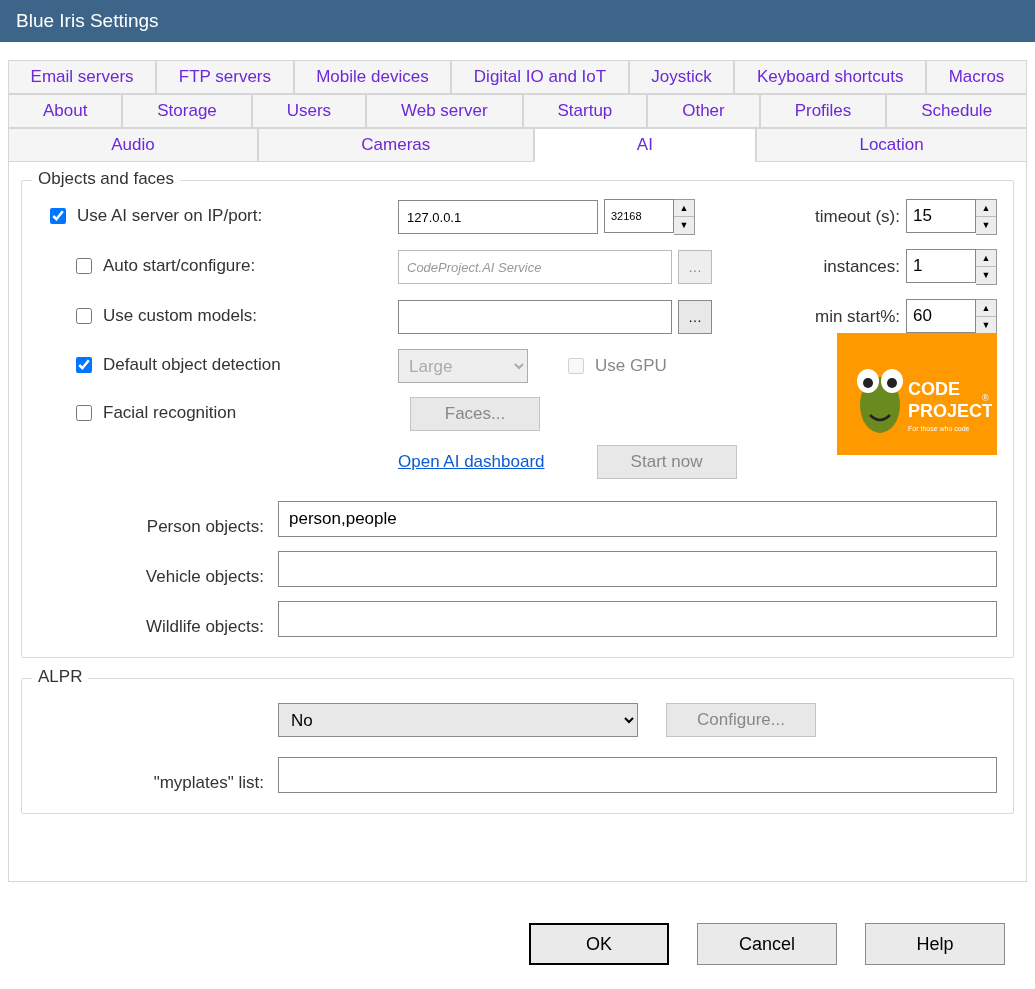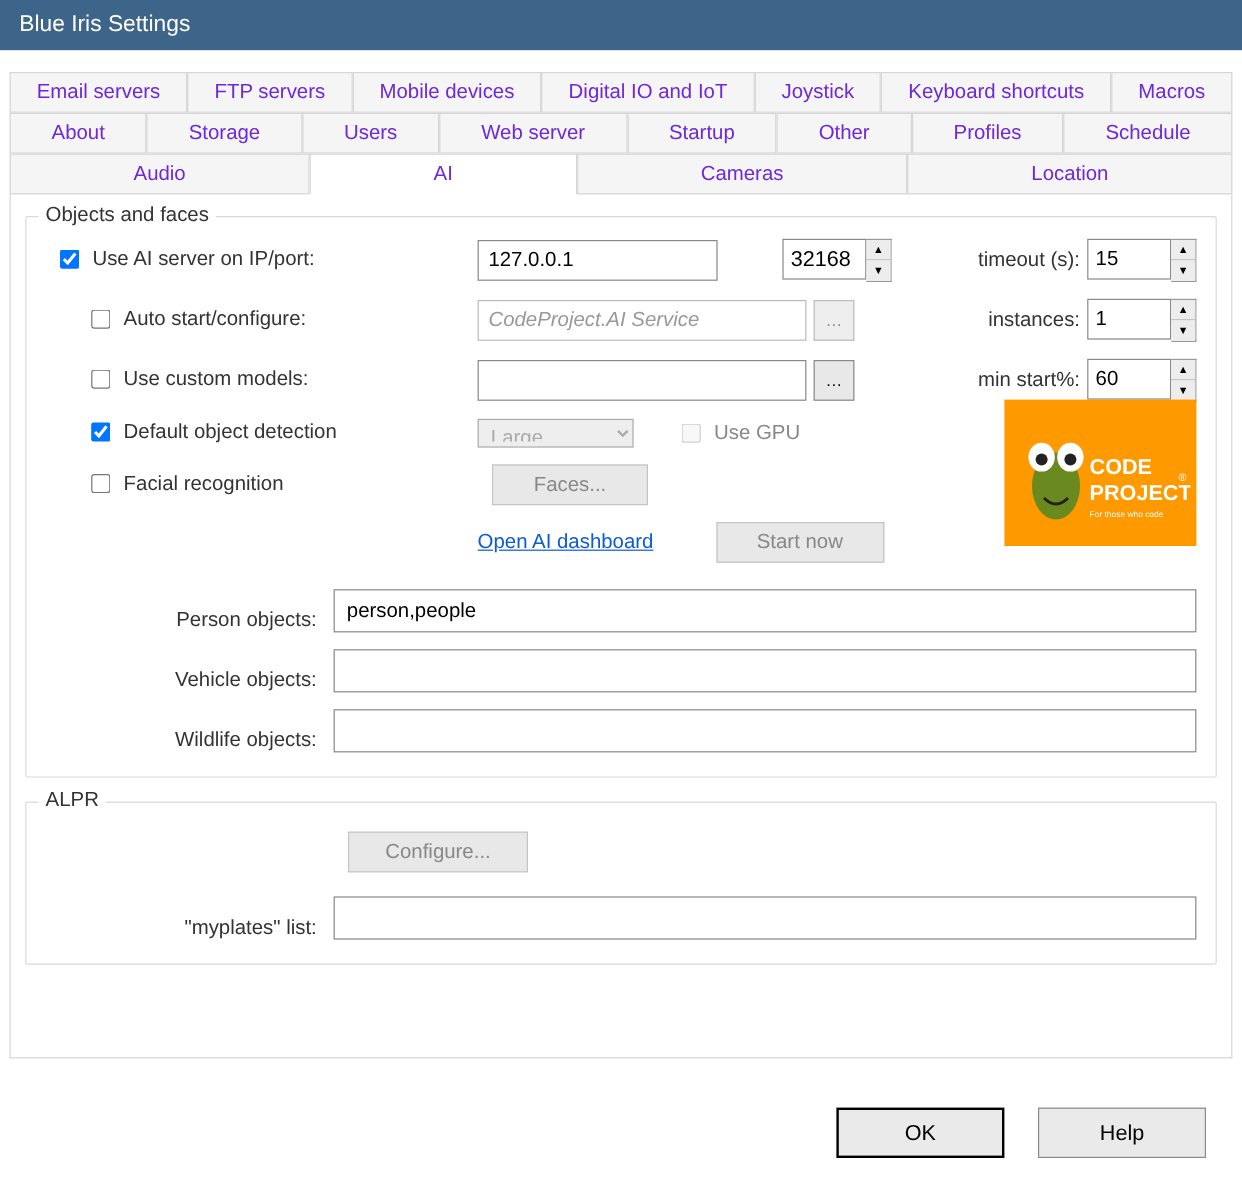--- a/index.html
+++ b/index.html
@@ -92,49 +92,49 @@
   input[type=checkbox] { width: 16px; height: 16px; }
 
   .col-left { width: 360px; padding-left: 8px; }
   .col-left.sub { padding-left: 34px; }
   .col-mid { display:flex; align-items:center; gap:6px; }
   .right-block { margin-left: auto; display:flex; align-items:center; gap:6px; }
 
   input[type=text].txt {
     border: 1px solid #888;
     padding: 4px 8px;
-    font-size: 17px;
+    font-size: 13px;
     height: 34px;
     background: #fff;
   }
   input[type=text].txt:disabled { color: #999; background: #fff; border-color:#bbb;font-style:italic; }
 
   .ip { width: 200px; }
-  .port { width: 70px; border:1px solid #888; height:34px; font-size:18px; padding:4px 6px;margin-left:48px;}
+  .port { width: 70px; border:1px solid #888; height:34px; font-size:11px; padding:4px 6px;}
   .spinwrap { display:flex; }
   .spinbtns { display:flex; flex-direction:column; border:1px solid #999; border-left:none; }
   .spinbtns button {
     width: 20px; height:17px; padding:0; font-size:9px; line-height:1;
     background:#ededed; border:none; border-bottom:1px solid #bbb; cursor:pointer;
   }
   .spinbtns button:last-child { border-bottom:none; }
 
   .numfield { width:70px; border:1px solid #888; height:34px; font-size:17px; padding:4px 6px; }
 
   .browse-btn {
     width: 34px; height: 34px;
     border: 1px solid #8a8a8a;
     background: #e8e8e8;
     cursor: pointer;
     font-size: 14px;
   }
   .browse-btn:disabled { color:#888; background:#eee; border-color:#bbb; }
 
   select.combo {
-    height: 24px; font-size:17px; padding: 4px 6px;
+    height: 34px; font-size:17px; padding: 4px 6px;
     border:1px solid #8a8a8a; background:#e8e8e8;
   }
   select.combo:disabled { color:#888; }
 
   button.flat {
     height: 34px; padding: 0 22px; font-size:17px;
     border:1px solid #8a8a8a; background:#e8e8e8; cursor:pointer;margin-left:12px;
   }
   button.flat:disabled { color:#888; background:#e8e8e8; border-color:#c4c4c4; cursor:default;}
 
@@ -197,22 +197,22 @@
       <div class="tab">Storage</div>
       <div class="tab">Users</div>
       <div class="tab">Web server</div>
       <div class="tab">Startup</div>
       <div class="tab">Other</div>
       <div class="tab">Profiles</div>
       <div class="tab">Schedule</div>
     </div>
     <div class="tabrow row3">
       <div class="tab">Audio</div>
+      <div class="tab">Cameras</div>
       <div class="tab active">AI</div>
-      <div class="tab">Cameras</div>
       <div class="tab">Location</div>
     </div>
   </div>
 
   <div class="panel-area">
 
     <div class="groupbox" style="position:relative;">
       <span class="legend">Objects and faces</span>
 
       <div class="row">
@@ -354,29 +354,33 @@
       <div class="lvrow" style="margin-bottom:4px;">
         <div class="lvlabel">Wildlife objects:</div>
         <input type="text" class="wide" value="" style="">
       </div>
     </div>
 
     <div class="groupbox">
       <span class="legend">ALPR</span>
 
       <div class="alpr-row">
+        <select class="alpr-combo">
+          <option>No</option>
+        </select>
         <button class="flat" disabled="" style="width:150px">Configure...</button>
       </div>
 
       <div class="lvrow" style="margin-bottom:4px;">
         <div class="lvlabel">"myplates" list:</div>
         <input type="text" class="wide" value="" style="">
       </div>
     </div>
 
   </div>
 
   <div class="footer">
     <button class="primary">OK</button>
+    <button>Cancel</button>
     <button>Help</button>
   </div>
 
 </div>
 
 </body></html>

